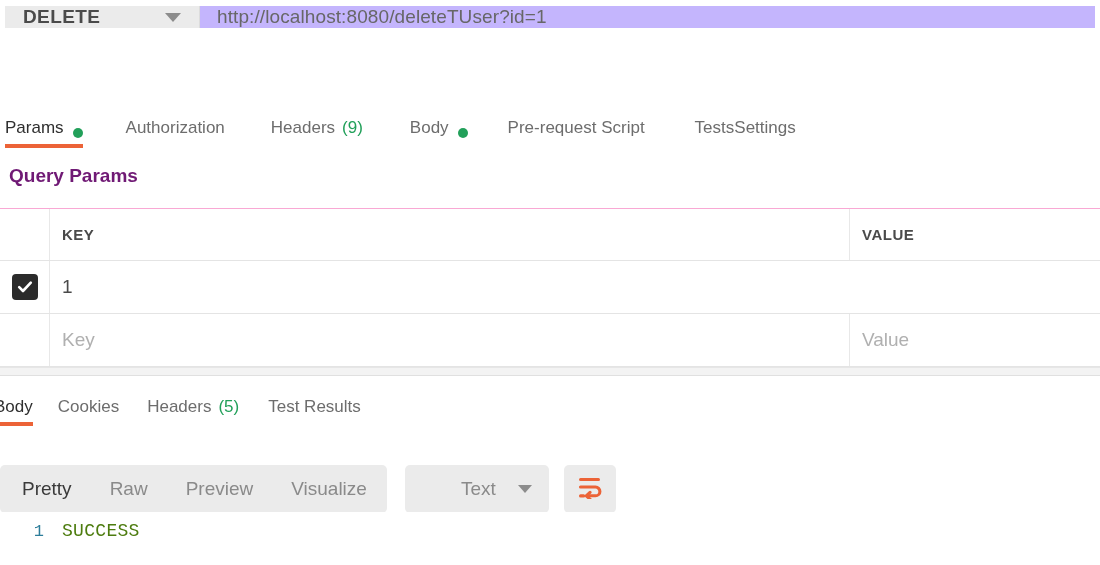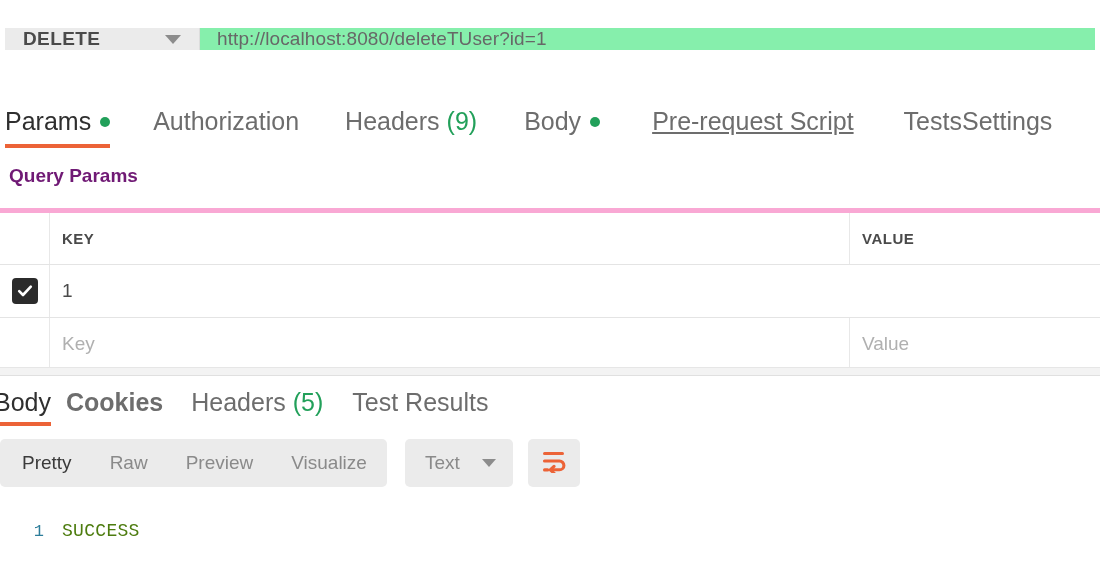--- a/index.html
+++ b/index.html
@@ -21,21 +21,21 @@
   }
 
   
   .url-bar {
     position: absolute;
     left: 5px;
     top: 6px;
     width: 1090px;
     height: 66px;
     display: flex;
-    align-items: center;
+    align-items: flex-start;
   }
   .method-box {
     width: 195px;
     background: #ebebeb;
     border-right: 1px solid #dcdcdc;
     display: flex;
     align-items: center;
     justify-content: space-between;
     padding: 0 18px 0 18px;
     cursor: pointer;
@@ -47,21 +47,21 @@
     color: #4a4a4a;
   }
   .caret-down {
     width: 0; height: 0;
     border-left: 8px solid transparent;
     border-right: 8px solid transparent;
     border-top: 9px solid #8c8c8c;
   }
   .url-box {
     flex: 1;
-    background: #86efac;
+    background: #c4b5fd;
     display: flex;
     align-items: center;
     padding-left: 17px;
     cursor: text;
   }
   .url-text {
     font-size: 19px;
     color: #676767;
     letter-spacing: 0.1px;
   }
@@ -73,23 +73,23 @@
     top: 100px;
     width: 1100px;
     height: 48px;
     display: flex;
     align-items: flex-start;
   }
   .tab {
     position: relative;
     height: 48px;
     display: flex;
-    align-items: flex-start;
+    align-items: center;
     padding-top: 7px;
-    font-size: 25px;
+    font-size: 17px;
     color: #6d6d6d;
     cursor: pointer;
     white-space: nowrap;
   }
   .tab.active { color: #2f2f2f; }
   .tab .underline {
     position: absolute;
     left: 0;
     bottom: 0;
     height: 4px;
@@ -119,21 +119,21 @@
     font-weight: 700;
     color: #701a75;
   }
 
   
   .params-table {
     position: absolute;
     left: 0;
     top: 208px;
     width: 1100px;
-    border-top: 5px solid #f9a8d4;
+    border-top: 1px solid #f9a8d4;
   }
   .prow {
     display: flex;
     height: 53px;
     border-bottom: 1px solid #e4e4e4;
   }
   .cell-check {
     width: 50px;
     border-right: 1px solid #e8e8e8;
     display: flex;
@@ -196,21 +196,21 @@
     display: flex;
     align-items: flex-start;
   }
   .res-tabs .tab { height: 42px; padding-top: 4px; }
   .res-tabs .tab .underline { height: 4px; background: #ec6337; }
 
   
   .fmt-bar {
     position: absolute;
     left: 0;
-    top: 438px;
+    top: 464px;
     width: 1040px;
     height: 50px;
     display: flex;
     align-items: center;
   }
   .pill {
     height: 48px;
     background: #ebebeb;
     border-radius: 5px;
     display: flex;
@@ -228,21 +228,21 @@
     height: 48px;
     margin-left: 18px;
     background: #ebebeb;
     border-radius: 5px;
     display: flex;
     align-items: center;
     gap: 22px;
     padding: 0 17px 0 20px;
     cursor: pointer;
   }
-  .sel-label { font-size: 19px; color: #8a8a8a; }
+  .sel-label { font-size: 19px; color: #8a8a8a; margin-left: 36px; }
   .caret-sm {
     width: 0; height: 0;
     border-left: 7px solid transparent;
     border-right: 7px solid transparent;
     border-top: 8px solid #8c8c8c;
   }
   .wrap-btn {
     width: 52px;
     height: 48px;
     margin-left: 15px;
@@ -321,21 +321,21 @@
       <span>Authorization</span>
     </div>
     <div class="tab" style="margin-left:46px;">
       <span>Headers</span>
       <span class="count-green">(9)</span>
     </div>
     <div class="tab" style="margin-left:47px;">
       <span>Body</span>
       <span class="dot-green"></span>
     </div>
-    <div class="tab" style="margin-left:52px;text-decoration:underline;">
+    <div class="tab" style="margin-left:40px;">
       <span>Pre-request Script</span>
     </div>
     <div class="tab" style="margin-left:50px;">
       <span>Tests</span>
     </div>
     <div class="tab" style="">
       <span>Settings</span>
     </div>
   </div>
 
@@ -378,21 +378,21 @@
 
   </div>
 
   <div class="split"></div>
 
   <div class="res-tabs">
     <div class="tab active" style="margin-left:-6px;">
       <span>Body</span>
       <span class="underline"></span>
     </div>
-    <div class="tab" style="margin-left:15px;font-weight:bold;">
+    <div class="tab" style="margin-left:25px;">
       <span>Cookies</span>
     </div>
     <div class="tab" style="margin-left:28px;">
       <span>Headers</span>
       <span class="count-green">(5)</span>
     </div>
     <div class="tab" style="margin-left:29px;">
       <span>Test Results</span>
     </div>
   </div>

